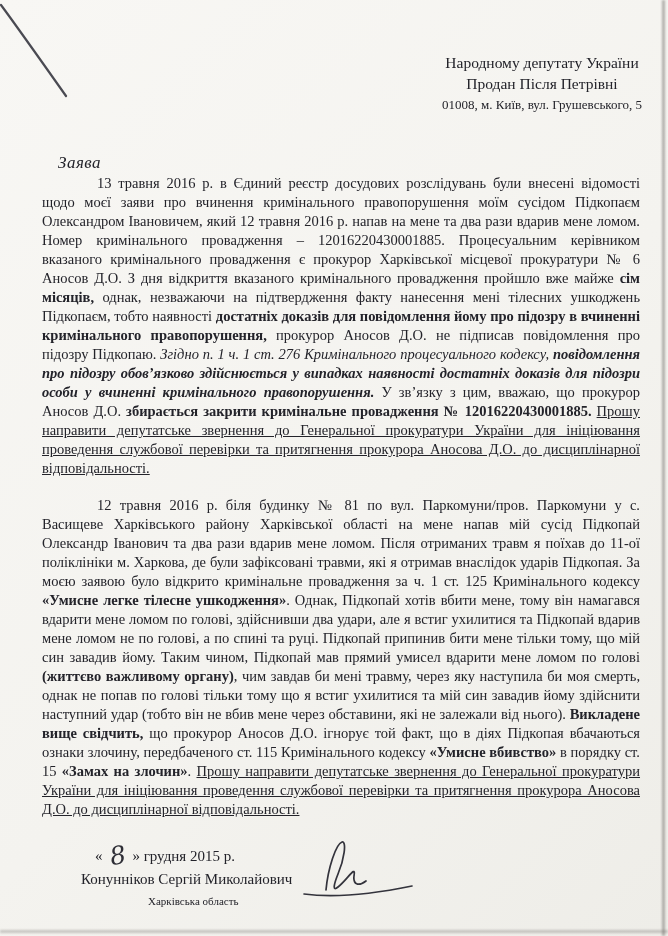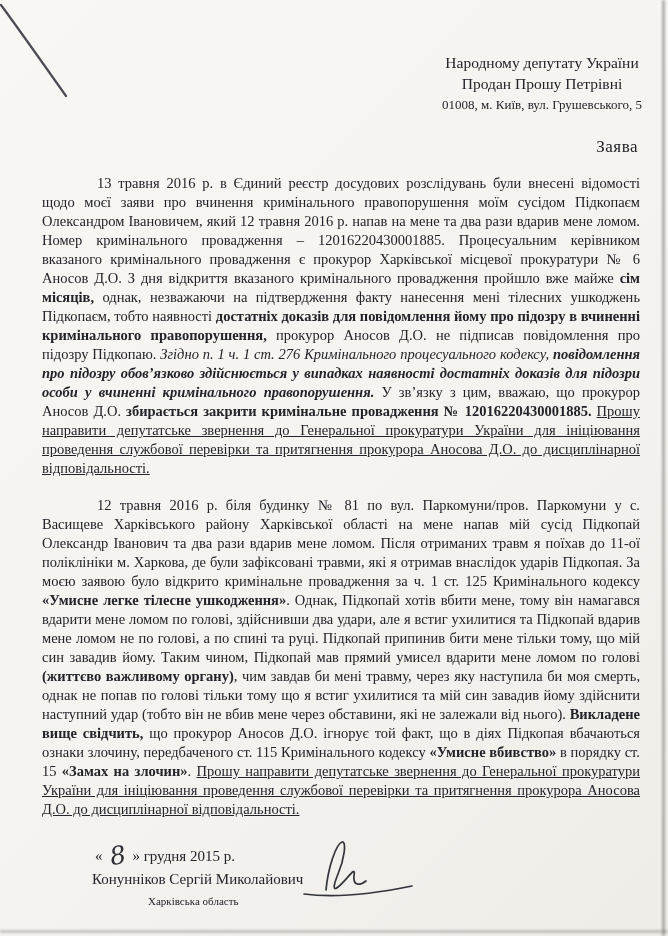--- a/index.html
+++ b/index.html
@@ -26,58 +26,58 @@
 
   .addressee {
     position: absolute; top: 52px; right: 26px;
     text-align: center; font-size: 15.5px; line-height: 21px;
     white-space: nowrap;
   }
   .addressee .small { font-size: 13px; }
 
   .title {
     position: absolute; top: 137px; left: 42px; right: 30px;
-    text-align: right; font-size: 17px; font-weight: normal;
-    margin: 0; letter-spacing: .5px;
+    text-align: left; font-size: 17px; font-weight: normal;
+    margin: 16px; letter-spacing: .5px; font-style: italic;
   }
 
   .content {
     position: absolute; top: 174px; left: 42px; right: 28px;
     font-size: 14.5px; line-height: 19px; text-align: justify;
   }
   .content p { margin: 0 0 18px 0; text-indent: 55px; }
 
   .b { font-weight: bold; }
   .i { font-style: italic; }
   .u { text-decoration: underline; }
 
   .date-line { position: absolute; top: 838px; left: 95px; font-size: 15px; }
   .hand-day {
     display: inline-block; font-size: 25px; font-style: italic;
     font-family: "DejaVu Serif", serif;
     transform: rotate(-10deg);
     position: relative; top: 3px; padding: 0 7px; color: #2e2e36;
   }
 
-  .signature-name { position: absolute; top: 871px; left: 92px; font-size: 15px; }
+  .signature-name { position: absolute; top: 871px; left: 81px; font-size: 15px; }
   .signature-region { position: absolute; top: 895px; left: 148px; font-size: 11px; }
   .signature-svg { position: absolute; left: 296px; top: 836px; }
 </style>
 </head>
 <body>
 
 <div class="page">
 
   <svg class="pen-mark" width="80" height="105" viewBox="0 0 80 105">
     <path d="M1 5 C 18 28, 42 62, 66 96" stroke="#4a4a52" stroke-width="2.2" fill="none" stroke-linecap="round"></path>
   </svg>
 
   <div class="addressee">
     <div>Народному депутату України</div>
-    <div>Продан Прошу Петрівні</div>
+    <div>Продан Після Петрівні</div>
     <div class="small">01008, м. Київ, вул. Грушевського, 5</div>
   </div>
 
   <h1 class="title">Заява</h1>
 
   <div class="content">
     <p><span>13 травня 2016 р. в Єдиний реєстр досудових розслідувань були внесені відомості щодо моєї заяви про вчинення кримінального правопорушення моїм сусідом Підкопаєм Олександром Івановичем, який 12 травня 2016 р. напав на мене та два рази вдарив мене ломом. Номер кримінального провадження – 12016220430001885. Процесуальним керівником вказаного кримінального провадження є прокурор Харківської місцевої прокуратури № 6 Аносов Д.О. З дня відкриття вказаного кримінального провадження пройшло вже майже </span><span class="b">сім місяців,</span><span> однак, незважаючи на підтвердження факту нанесення мені тілесних ушкоджень Підкопаєм, тобто наявності </span><span class="b">достатніх доказів для повідомлення йому про підозру в вчиненні кримінального правопорушення,</span><span> прокурор Аносов Д.О. не підписав повідомлення про підозру Підкопаю. </span><span class="i">Згідно п. 1 ч. 1 ст. 276 Кримінального процесуального кодексу, </span><span class="b i">повідомлення про підозру обов’язково здійснюється у випадках наявності достатніх доказів для підозри особи у вчиненні кримінального правопорушення.</span><span> У зв’язку з цим, вважаю, що прокурор Аносов Д.О. </span><span class="b">збирається закрити кримінальне провадження № 12016220430001885. </span><span class="u">Прошу направити депутатське звернення до Генеральної прокуратури України для ініціювання проведення службової перевірки та притягнення прокурора Аносова Д.О. до дисциплінарної відповідальності.</span></p>
     <p><span>12 травня 2016 р. біля будинку № 81 по вул. Паркомуни/пров. Паркомуни у с. Васищеве Харківського району Харківської області на мене напав мій сусід Підкопай Олександр Іванович та два рази вдарив мене ломом. Після отриманих травм я поїхав до 11-ої поліклініки м. Харкова, де були зафіксовані травми, які я отримав внаслідок ударів Підкопая. За моєю заявою було відкрито кримінальне провадження за ч. 1 ст. 125 Кримінального кодексу </span><span class="b">«Умисне легке тілесне ушкодження»</span><span>. Однак, Підкопай хотів вбити мене, тому він намагався вдарити мене ломом по голові, здійснивши два удари, але я встиг ухилитися та Підкопай вдарив мене ломом не по голові, а по спині та руці. Підкопай припинив бити мене тільки тому, що мій син завадив йому. Таким чином, Підкопай мав прямий умисел вдарити мене ломом по голові </span><span class="b">(життєво важливому органу)</span><span>, чим завдав би мені травму, через яку наступила би моя смерть, однак не попав по голові тільки тому що я встиг ухилитися та мій син завадив йому здійснити наступний удар (тобто він не вбив мене через обставини, які не залежали від нього). </span><span class="b">Викладене вище свідчить,</span><span> що прокурор Аносов Д.О. ігнорує той факт, що в діях Підкопая вбачаються ознаки злочину, передбаченого ст. 115 Кримінального кодексу </span><span class="b">«Умисне вбивство»</span><span> в порядку ст. 15 </span><span class="b">«Замах на злочин»</span><span>. </span><span class="u">Прошу направити депутатське звернення до Генеральної прокуратури України для ініціювання проведення службової перевірки та притягнення прокурора Аносова Д.О. до дисциплінарної відповідальності.</span></p>
   </div>
 

